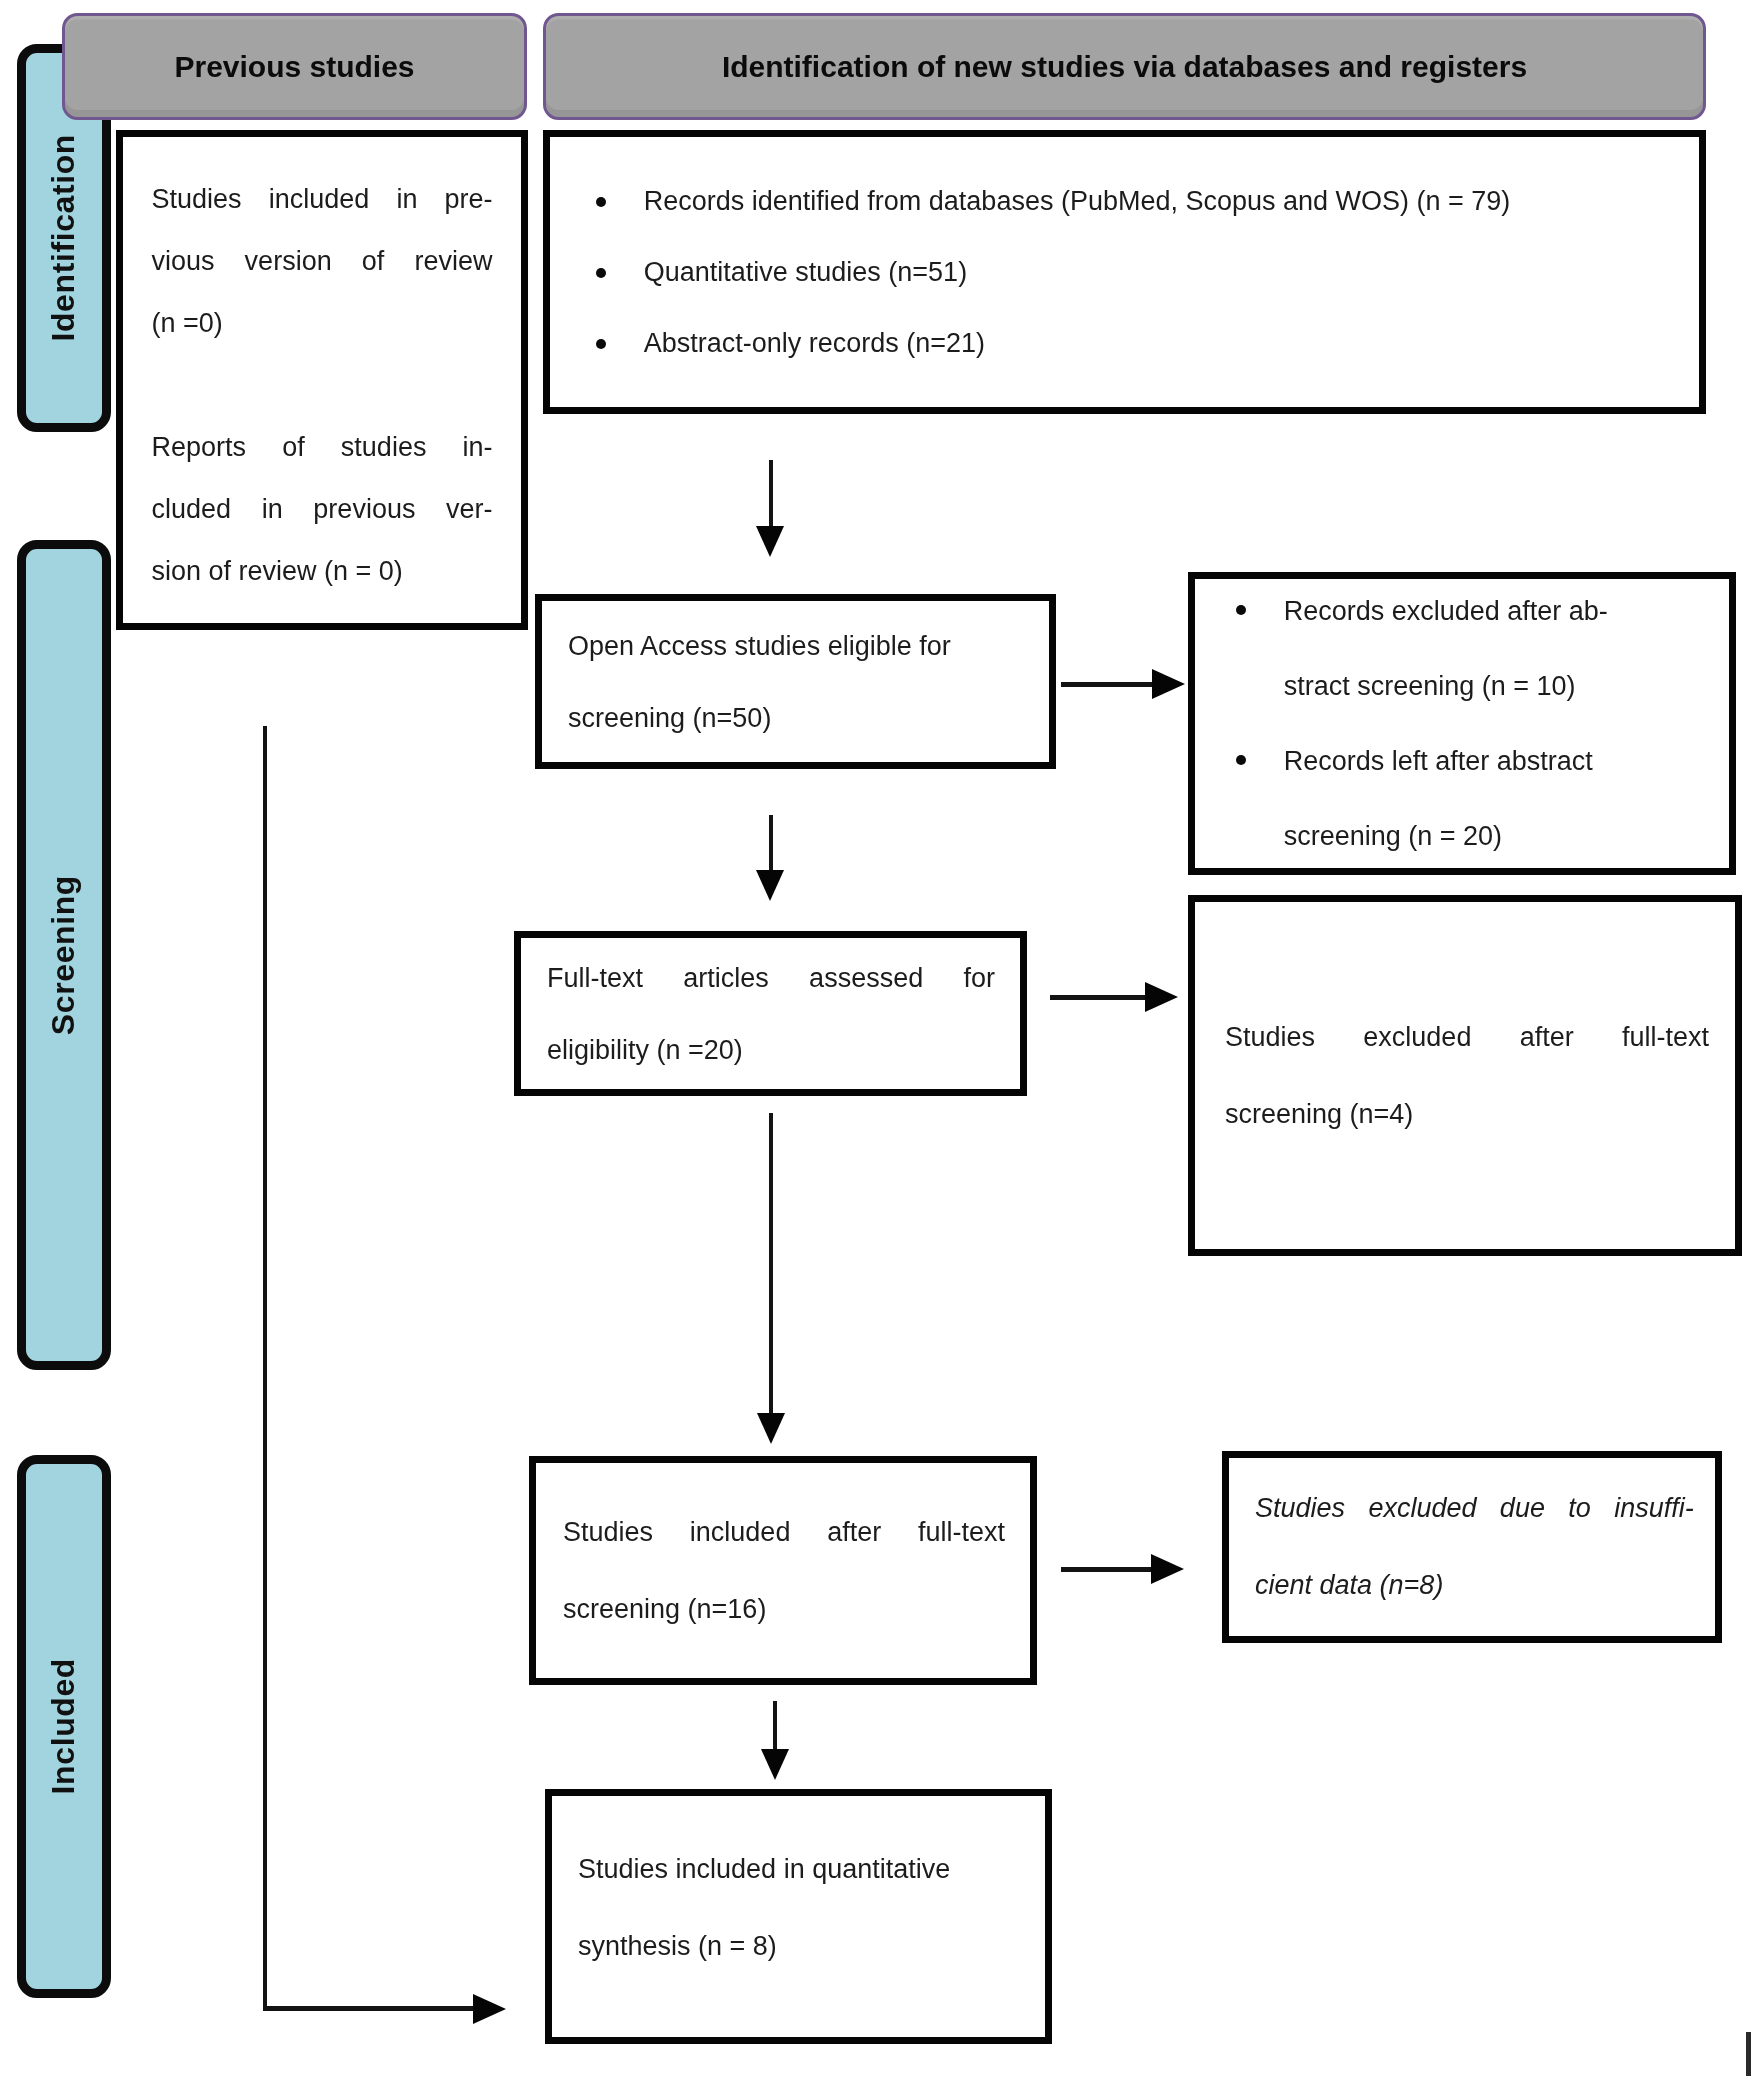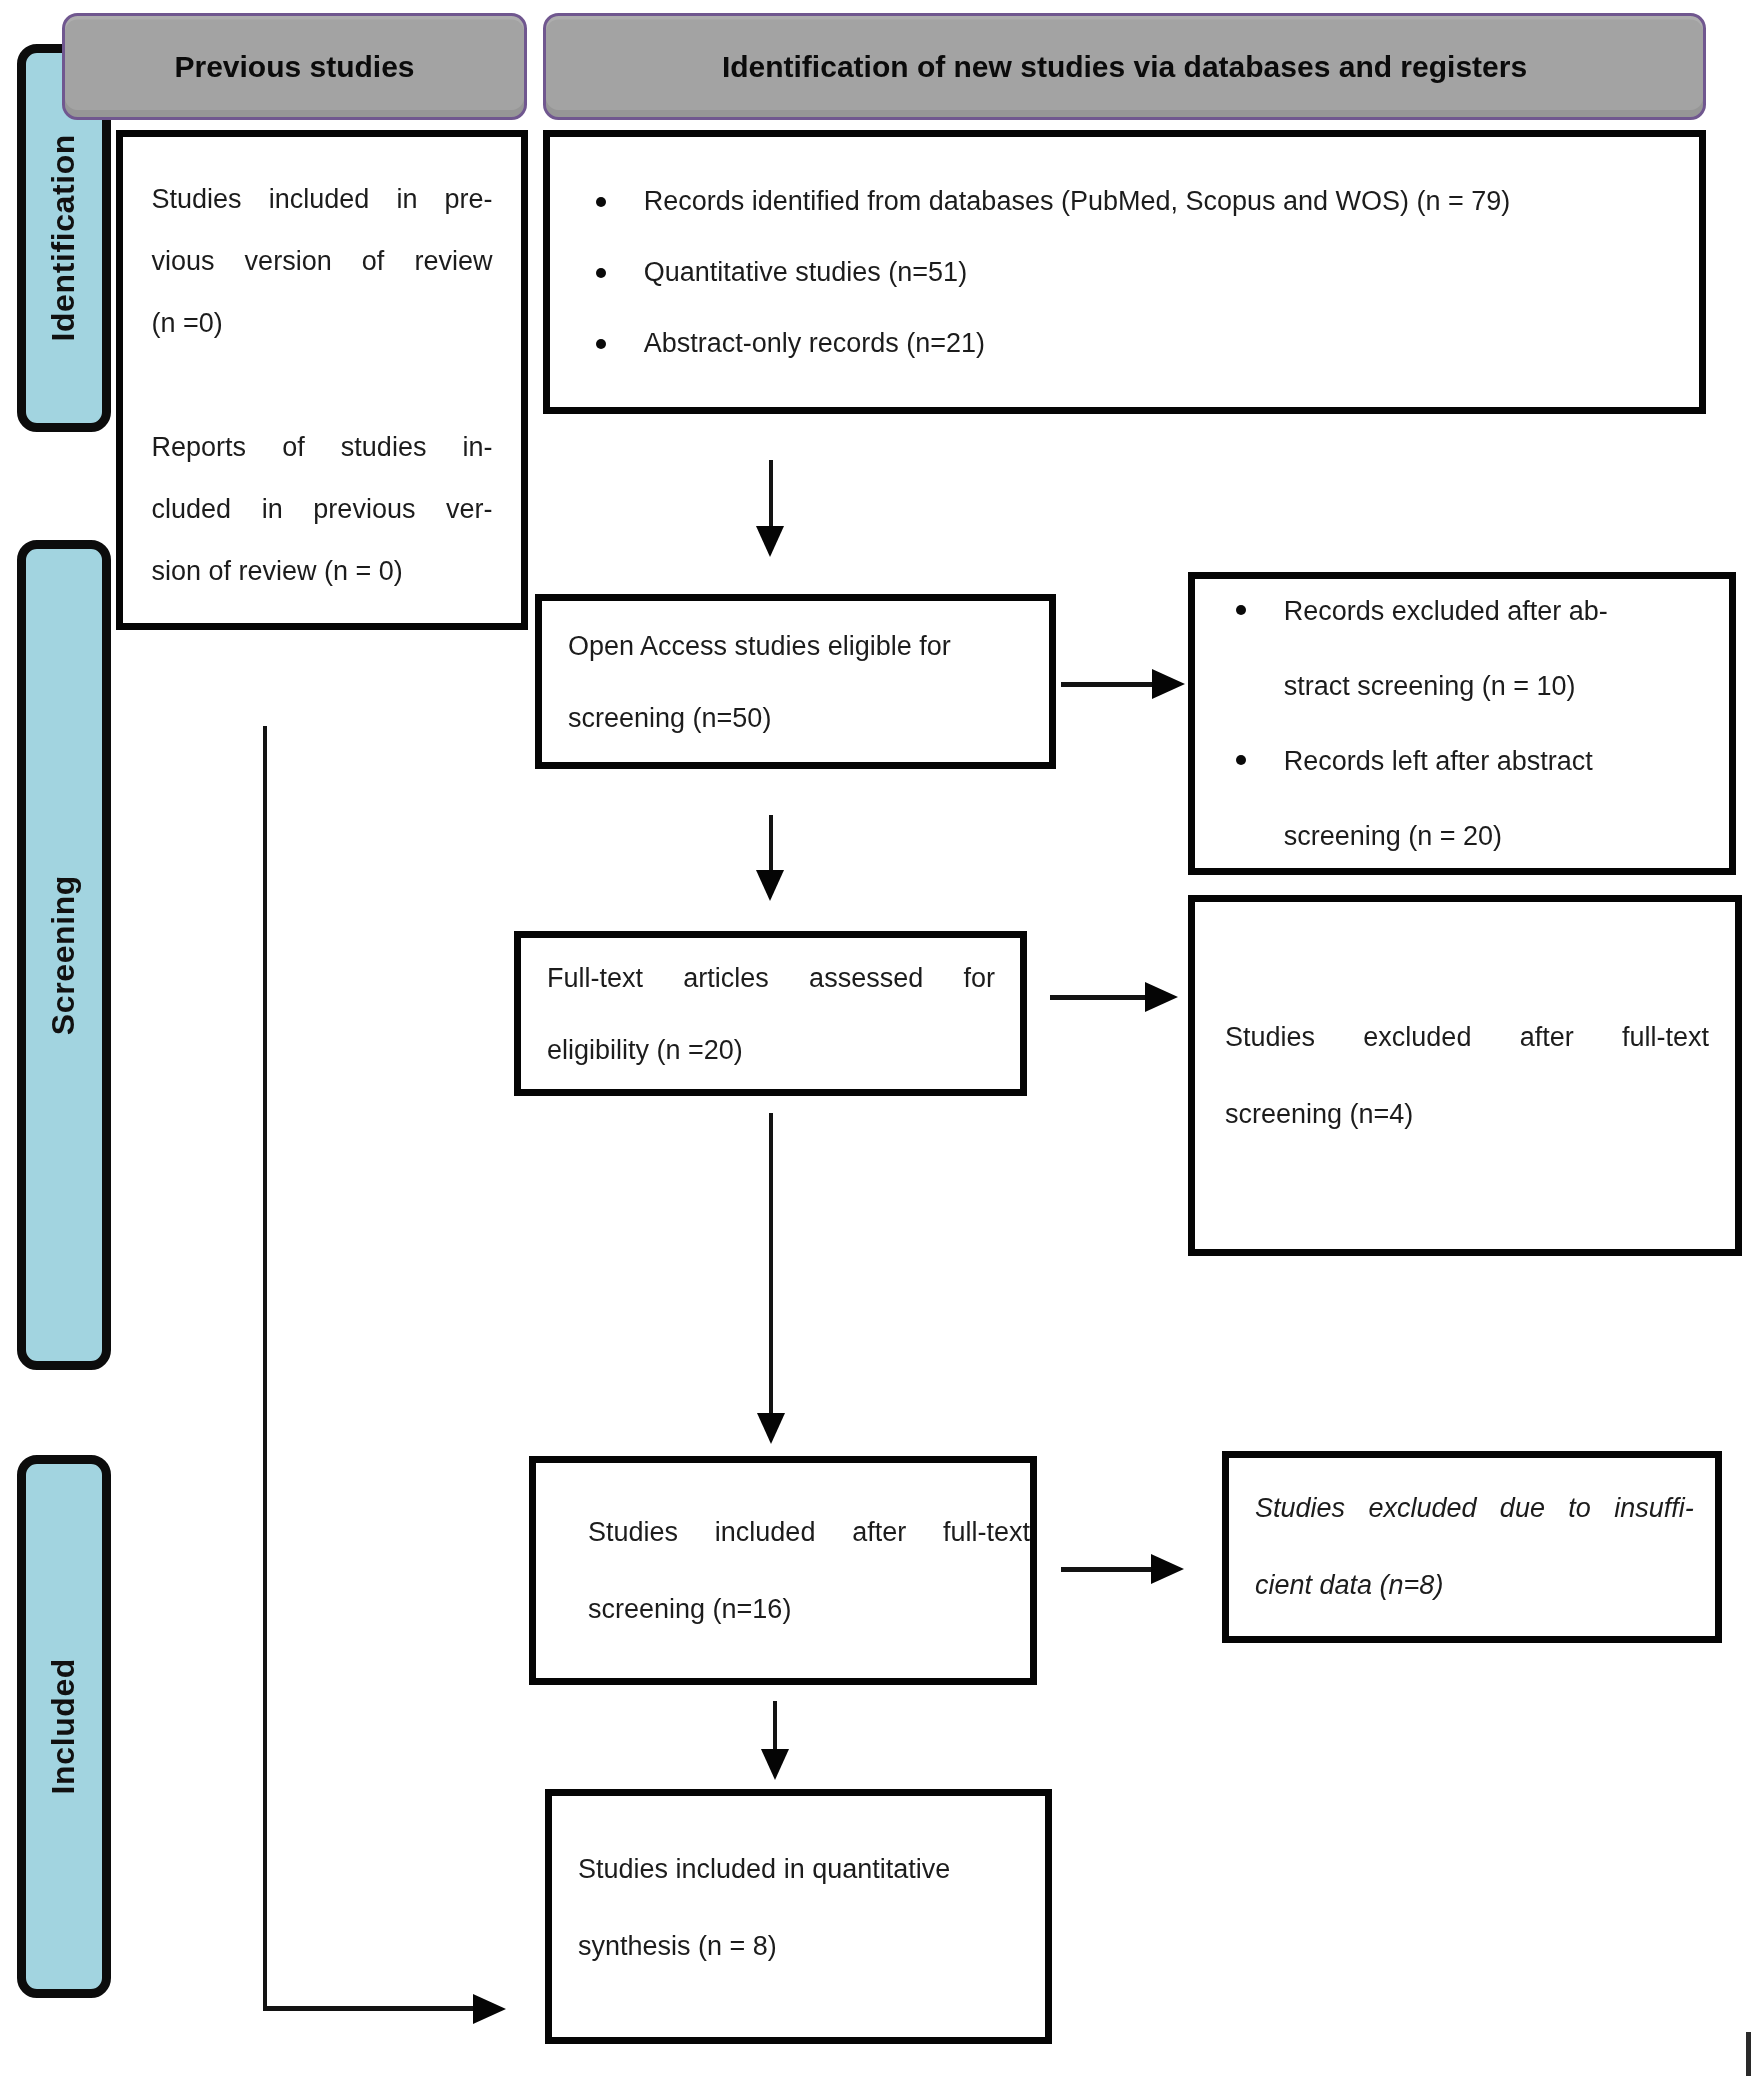--- a/index.html
+++ b/index.html
@@ -168,21 +168,21 @@
   </div>
 
   <div class="fbox" style="left:1188px;top:895px;width:554px;height:361px;line-height:77px;">
     <div class="inner" style="padding:0 26px 0 30px;">
       <div class="ln j">Studies excluded after full-text</div>
       <div class="ln">screening (n=4)</div>
     </div>
   </div>
 
   <div class="fbox" style="left:529px;top:1456px;width:508px;height:229px;line-height:77px;">
-    <div class="inner" style="padding:0 25px 0 27px;margin-left:25px;">
+    <div class="inner" style="padding:0 25px 0 27px;">
       <div class="ln j">Studies included after full-text</div>
       <div class="ln">screening (n=16)</div>
     </div>
   </div>
 
   <div class="fbox" style="left:1222px;top:1451px;width:500px;height:192px;line-height:77px;font-style:italic;">
     <div class="inner" style="padding:0 21.3px 0 26px;">
       <div class="ln j">Studies excluded due to insuffi-</div>
       <div class="ln">cient data (n=8)</div>
     </div>

